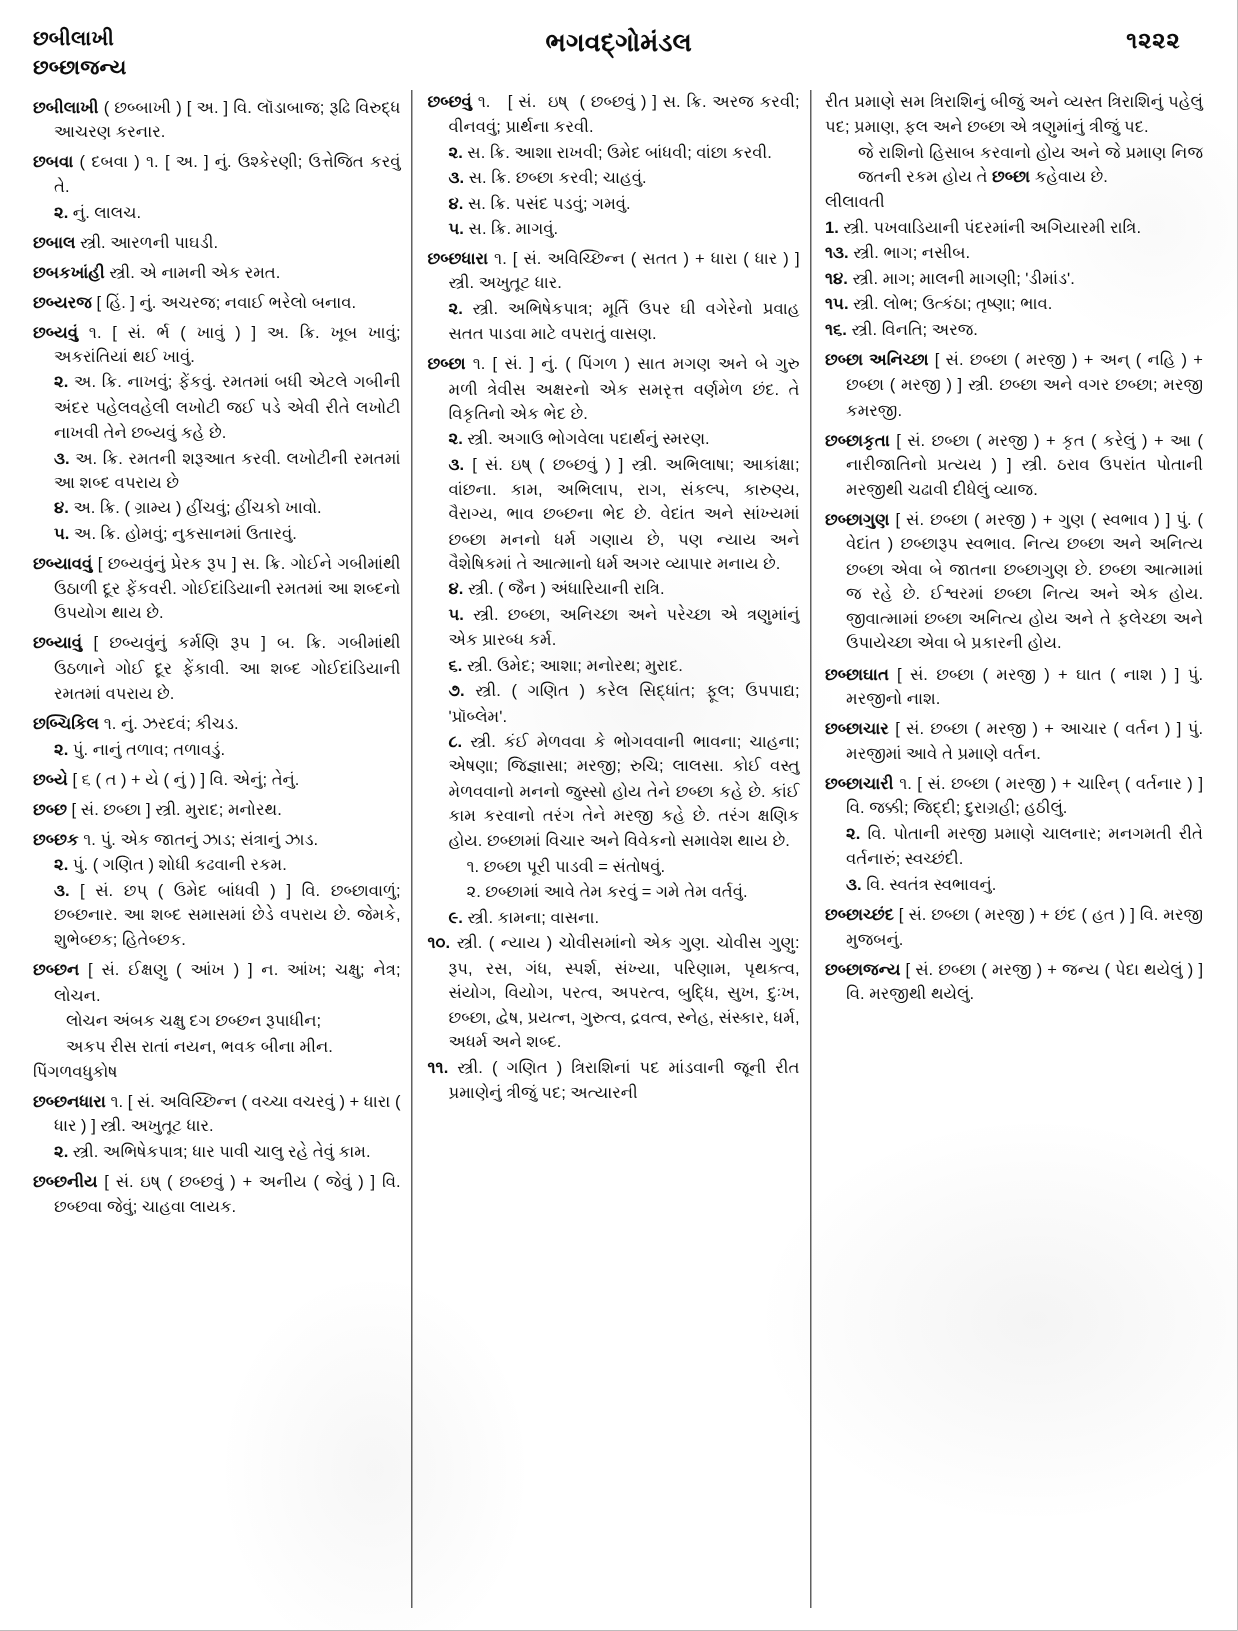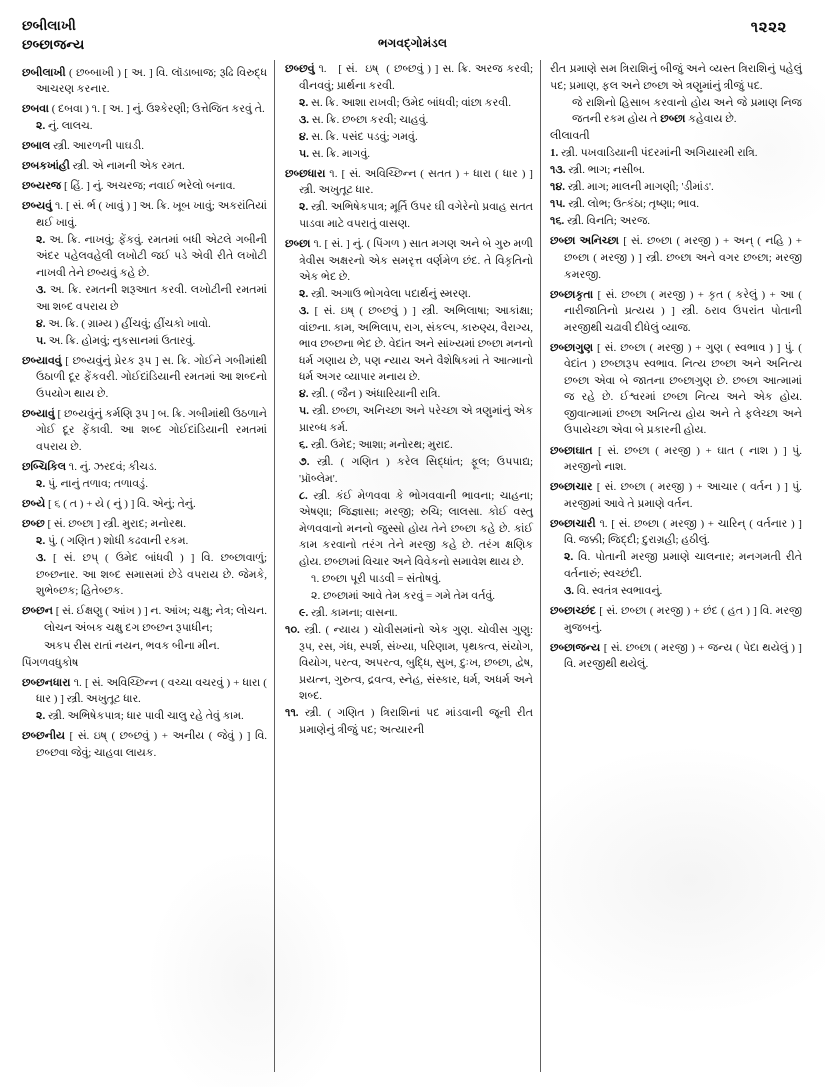--- a/index.html
+++ b/index.html
@@ -35,21 +35,21 @@
   }
   .rh-left, .rh-center, .rh-right {
     position: absolute;
     font-weight: bold;
     font-size: 13.5px;
     letter-spacing: .1px;
     white-space: nowrap;
   }
   .rh-left { left: 0; top: 0; }
   .rh-left .rh-l2 { display: block; margin-top: 3px; }
-  .rh-center { left: 50%; transform: translateX(-50%); top: 18px; font-size: 12px; }
+  .rh-center { left: 50%; transform: translateX(-50%); top: 1px; font-size: 17px; }
   .rh-right { right: 16px; top: 1px; font-size: 15px; letter-spacing: .6px; }
 
   
   .vrule {
     position: absolute;
     top: 60px;
     width: 1px;
     height: 1012px;
     background: #2b2b2b;
     opacity: .75;
@@ -84,21 +84,21 @@
   }
   .hang    { padding-left: 14px; text-indent: -14px; }
   .sense   { padding-left: 14px; text-indent: 0px; }
   .sense2  { padding-left: 26px; text-indent: 0px; }
   .cont    { padding-left: 0px; }
   .quote   { padding-left: 22px; }
   .attrib  { padding-right: 4px; }
   .gap     { margin-top: 3.5px; }
 
   
-  .col, .rh { text-rendering: optimizeLegibility; font-family: Liberation Serif, serif; }
+  .col, .rh { text-rendering: optimizeLegibility; }
 </style>
 </head>
 <body>
 
 <div id="page">
 
   <div class="rh">
     <div class="rh-left">
       <span>છબીલાખી</span>
       <span class="rh-l2">છબ્છાજન્ય</span>
@@ -122,20 +122,21 @@
         <p class="sense"><b>૨.</b> અ. ક્રિ. નાખવું; ફેંકવું. રમતમાં બધી એટલે ગબીની અંદર પહેલવહેલી લખોટી જઈ પડે એવી રીતે લખોટી નાખવી તેને છબ્યવું કહે છે.</p>
         <p class="sense"><b>૩.</b> અ. ક્રિ. રમતની શરૂઆત કરવી. લખોટીની રમતમાં આ શબ્દ વપરાય છે</p>
         <p class="sense"><b>૪.</b> અ. ક્રિ. ( ગ્રામ્ય ) હીંચવું; હીંચકો ખાવો.</p>
         <p class="sense"><b>૫.</b> અ. ક્રિ. હોમવું; નુકસાનમાં ઉતારવું.</p>
         <p class="hang gap"><b>છબ્યાવવું</b> [ છબ્યવુંનું પ્રેરક રૂપ ] સ. ક્રિ. ગોઈને ગબીમાંથી ઉઠાળી દૂર ફેંકવરી. ગોઈદાંડિયાની રમતમાં આ શબ્દનો ઉપયોગ થાય છે.</p>
         <p class="hang gap"><b>છબ્યાવું</b> [ છબ્યવુંનું કર્મણિ રૂપ ] બ. ક્રિ. ગબીમાંથી ઉઠળાને ગોઈ દૂર ફેંકાવી. આ શબ્દ ગોઈદાંડિયાની રમતમાં વપરાય છે.</p>
         <p class="hang gap"><b>છબ્ચિકિલ</b> ૧. નું. ઝરદવં; કીચડ.</p>
         <p class="sense"><b>૨.</b> પું. નાનું તળાવ; તળાવડું.</p>
         <p class="hang gap"><b>છબ્યે</b> [ ૬ ( ત ) + યે ( નું ) ] વિ. એનું; તેનું.</p>
         <p class="hang gap"><b>છબ્છ</b> [ સં. છબ્છા ] સ્ત્રી. મુરાદ; મનોરથ.</p>
+        <p class="hang gap"><b>છબ્છક</b> ૧. પું. એક જાતનું ઝાડ; સંત્રાનું ઝાડ.</p>
         <p class="sense"><b>૨.</b> પું. ( ગણિત ) શોધી કઢવાની રકમ.</p>
         <p class="sense"><b>૩.</b> [ સં. છપ્ ( ઉમેદ બાંધવી ) ] વિ. છબ્છાવાળું; છબ્છનાર. આ શબ્દ સમાસમાં છેડે વપરાય છે. જેમકે, શુભેબ્છક; હિતેબ્છક.</p>
         <p class="hang gap"><b>છબ્છન</b> [ સં. ઈક્ષણુ ( આંખ ) ] ન. આંખ; ચક્ષુ; નેત્ર; લોચન.</p>
         <p class="quote">લોચન અંબક ચક્ષુ દગ છબ્છન રૂપાધીન;</p>
         <p class="quote">અકપ રીસ રાતાં નયન, ભવક બીના મીન.</p>
         <p class="attrib">પિંગળવધુકોષ</p>
         <p class="hang gap"><b>છબ્છનધારા</b> ૧. [ સં. અવિચ્છિન્ન ( વચ્ચા વચરવું ) + ધારા ( ધાર ) ] સ્ત્રી. અખુતૂટ ધાર.</p>
         <p class="sense"><b>૨.</b> સ્ત્રી. અભિષેકપાત્ર; ધાર પાવી ચાલુ રહે તેવું કામ.</p>
         <p class="hang gap"><b>છબ્છનીય</b> [ સં. ઇષ્ ( છબ્છવું ) + અનીય ( જેવું ) ] વિ. છબ્છવા જેવું; ચાહવા લાયક.</p>
       </div>

